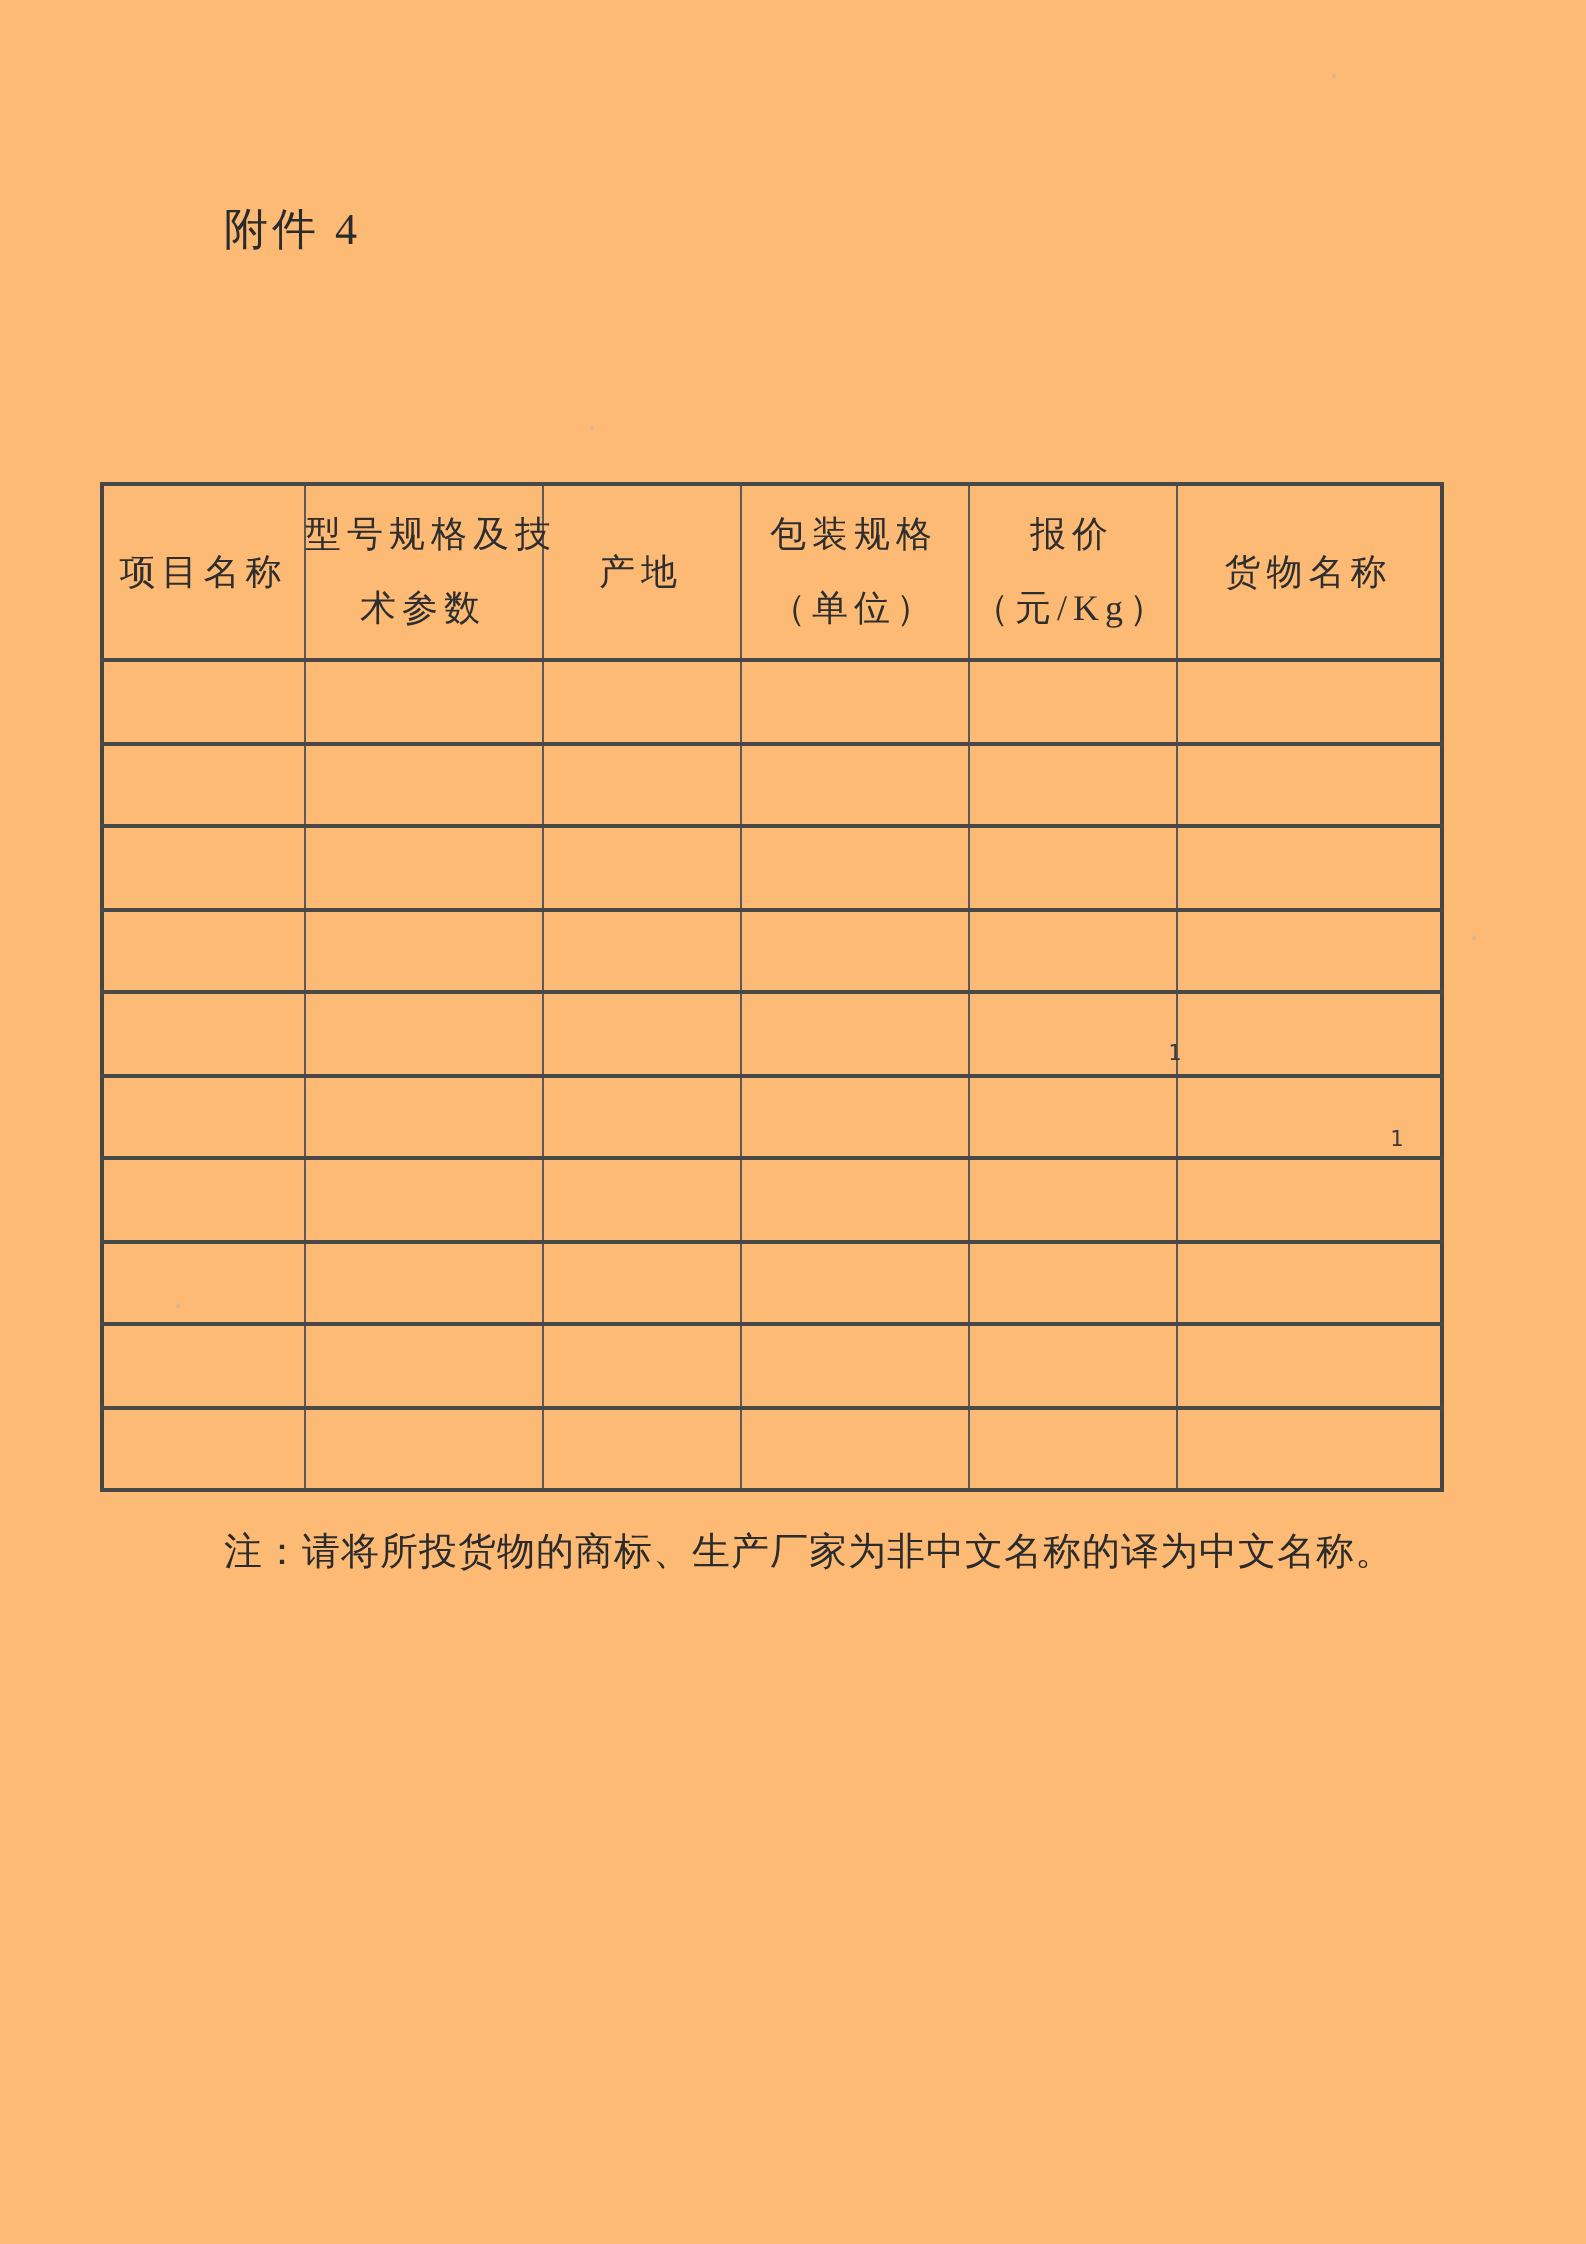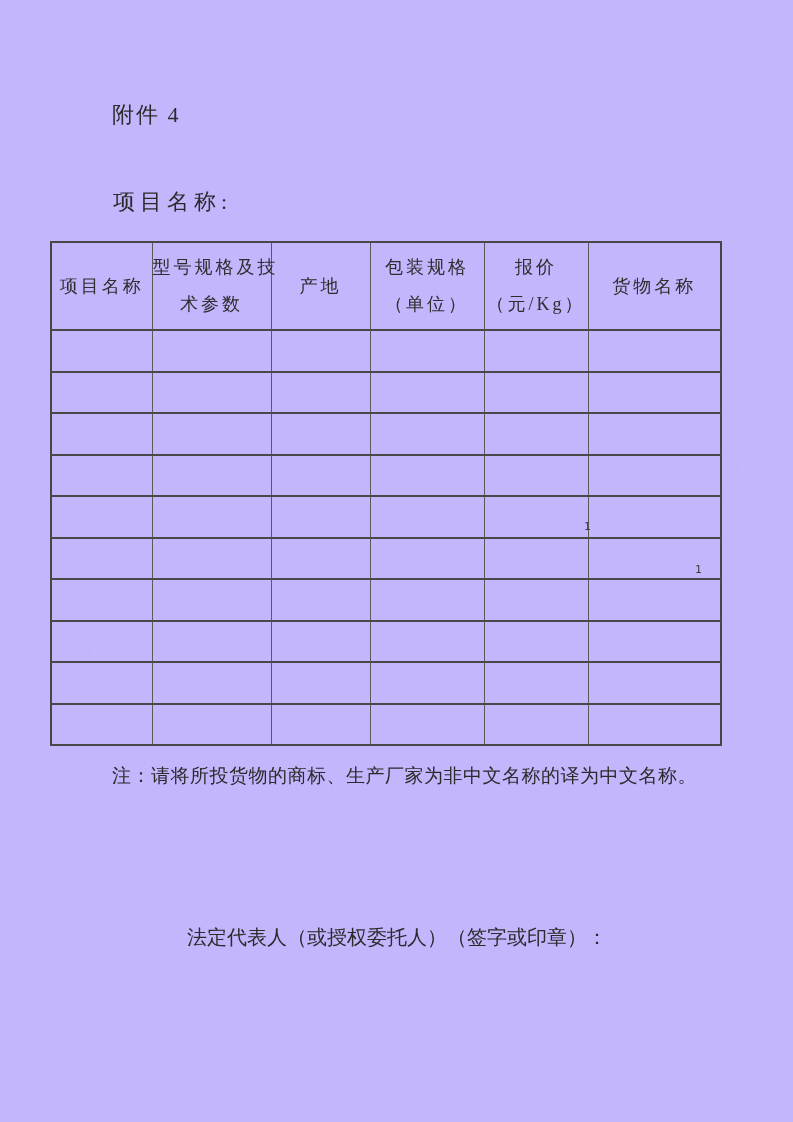--- a/index.html
+++ b/index.html
@@ -1,21 +1,21 @@
 <!DOCTYPE html>
 <html><head>
 <meta charset="utf-8">
 <title>投标报价表</title>
 <style>
   html, body { margin: 0; padding: 0; background: #ffffff; }
   .page {
     position: relative;
     width: 793px;
     height: 1122px;
-    background: #c4b5fd;
+    background: #fdba74;
     font-family: "Liberation Serif", "DejaVu Serif", serif;
     color: #2b2b2b;
     overflow: hidden;
   }
   .attachment-label {
     position: absolute;
     left: 112px;
     top: 100px;
     font-size: 22px;
     letter-spacing: 2px;
@@ -112,21 +112,20 @@
   .sp4 { left: 88px; top: 652px; }
 </style>
 </head>
 <body>
 
 <div class="page">
 
   <div class="attachment-label">附件 4</div>
 
 
-  <div class="project-label">项目名称:</div>
 
   <table class="quote-table">
     <colgroup>
       <col style="width:101px">
       <col style="width:119px">
       <col style="width:99px">
       <col style="width:114px">
       <col style="width:104px">
       <col style="width:133px">
     </colgroup>
@@ -241,20 +240,19 @@
         </tr>
       </tbody>
   </table>
 
   <span class="scan-artifact artifact-1">1</span>
   <span class="scan-artifact artifact-2">1</span>
 
   <div class="note-text">注：请将所投货物的商标、生产厂家为非中文名称的译为中文名称。</div>
 
 
-  <div class="legal-rep-label">法定代表人（或授权委托人）（签字或印章）：</div>
 
   <span class="speckle sp1"></span>
   <span class="speckle sp2"></span>
   <span class="speckle sp3"></span>
   <span class="speckle sp4"></span>
 
 </div>
 
 </body></html>

